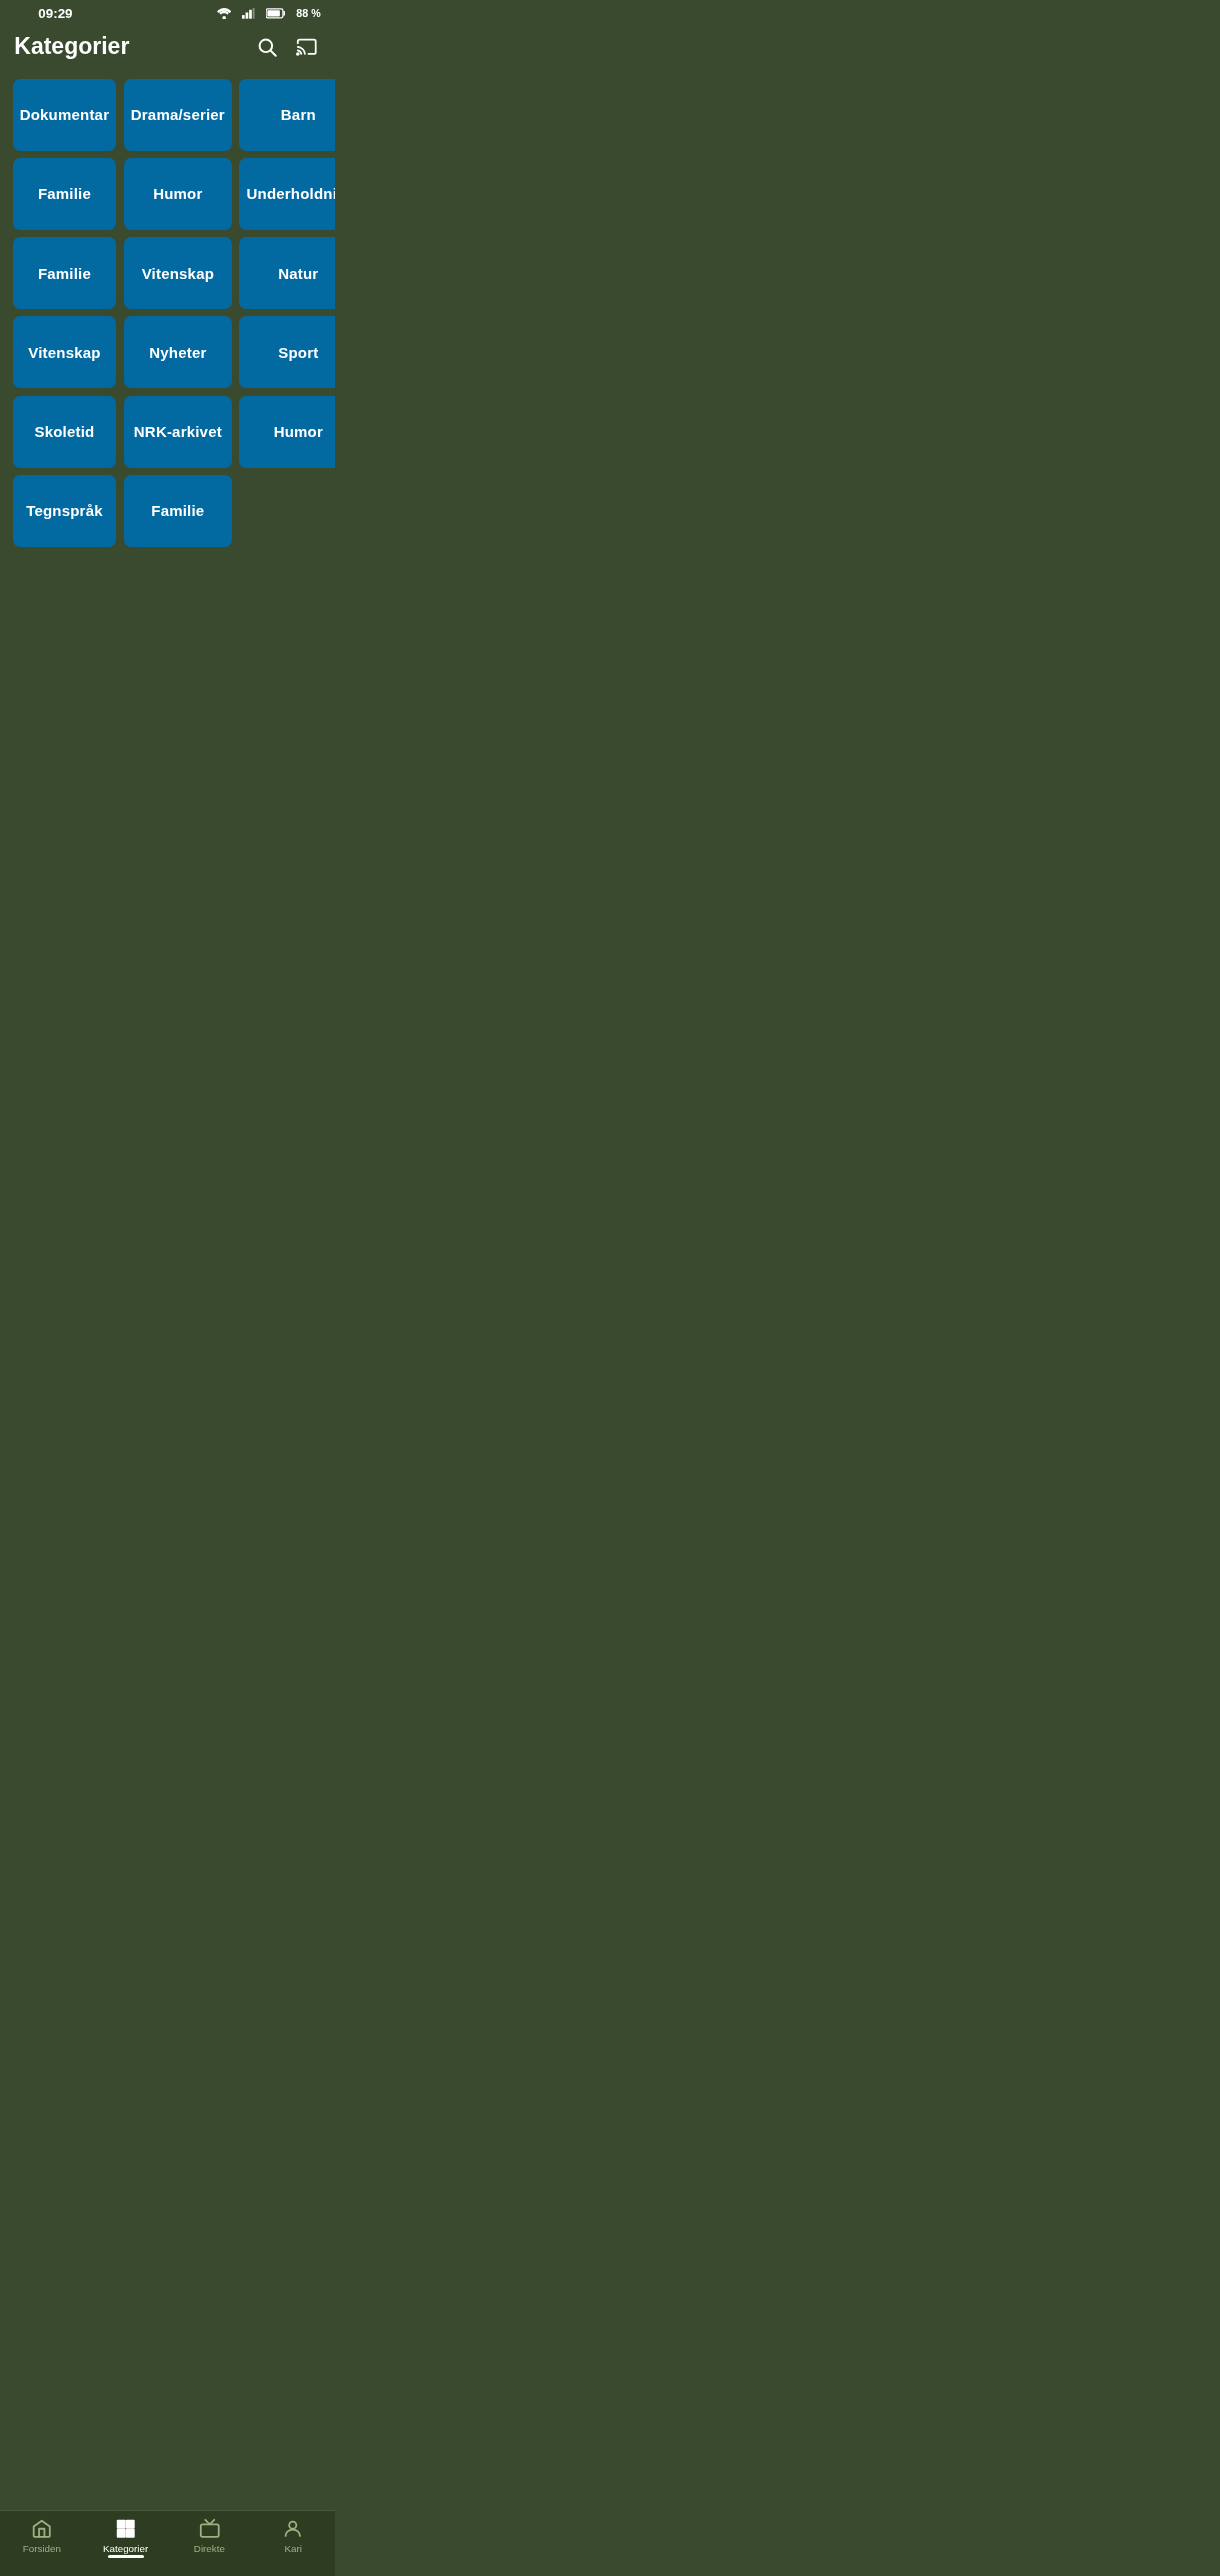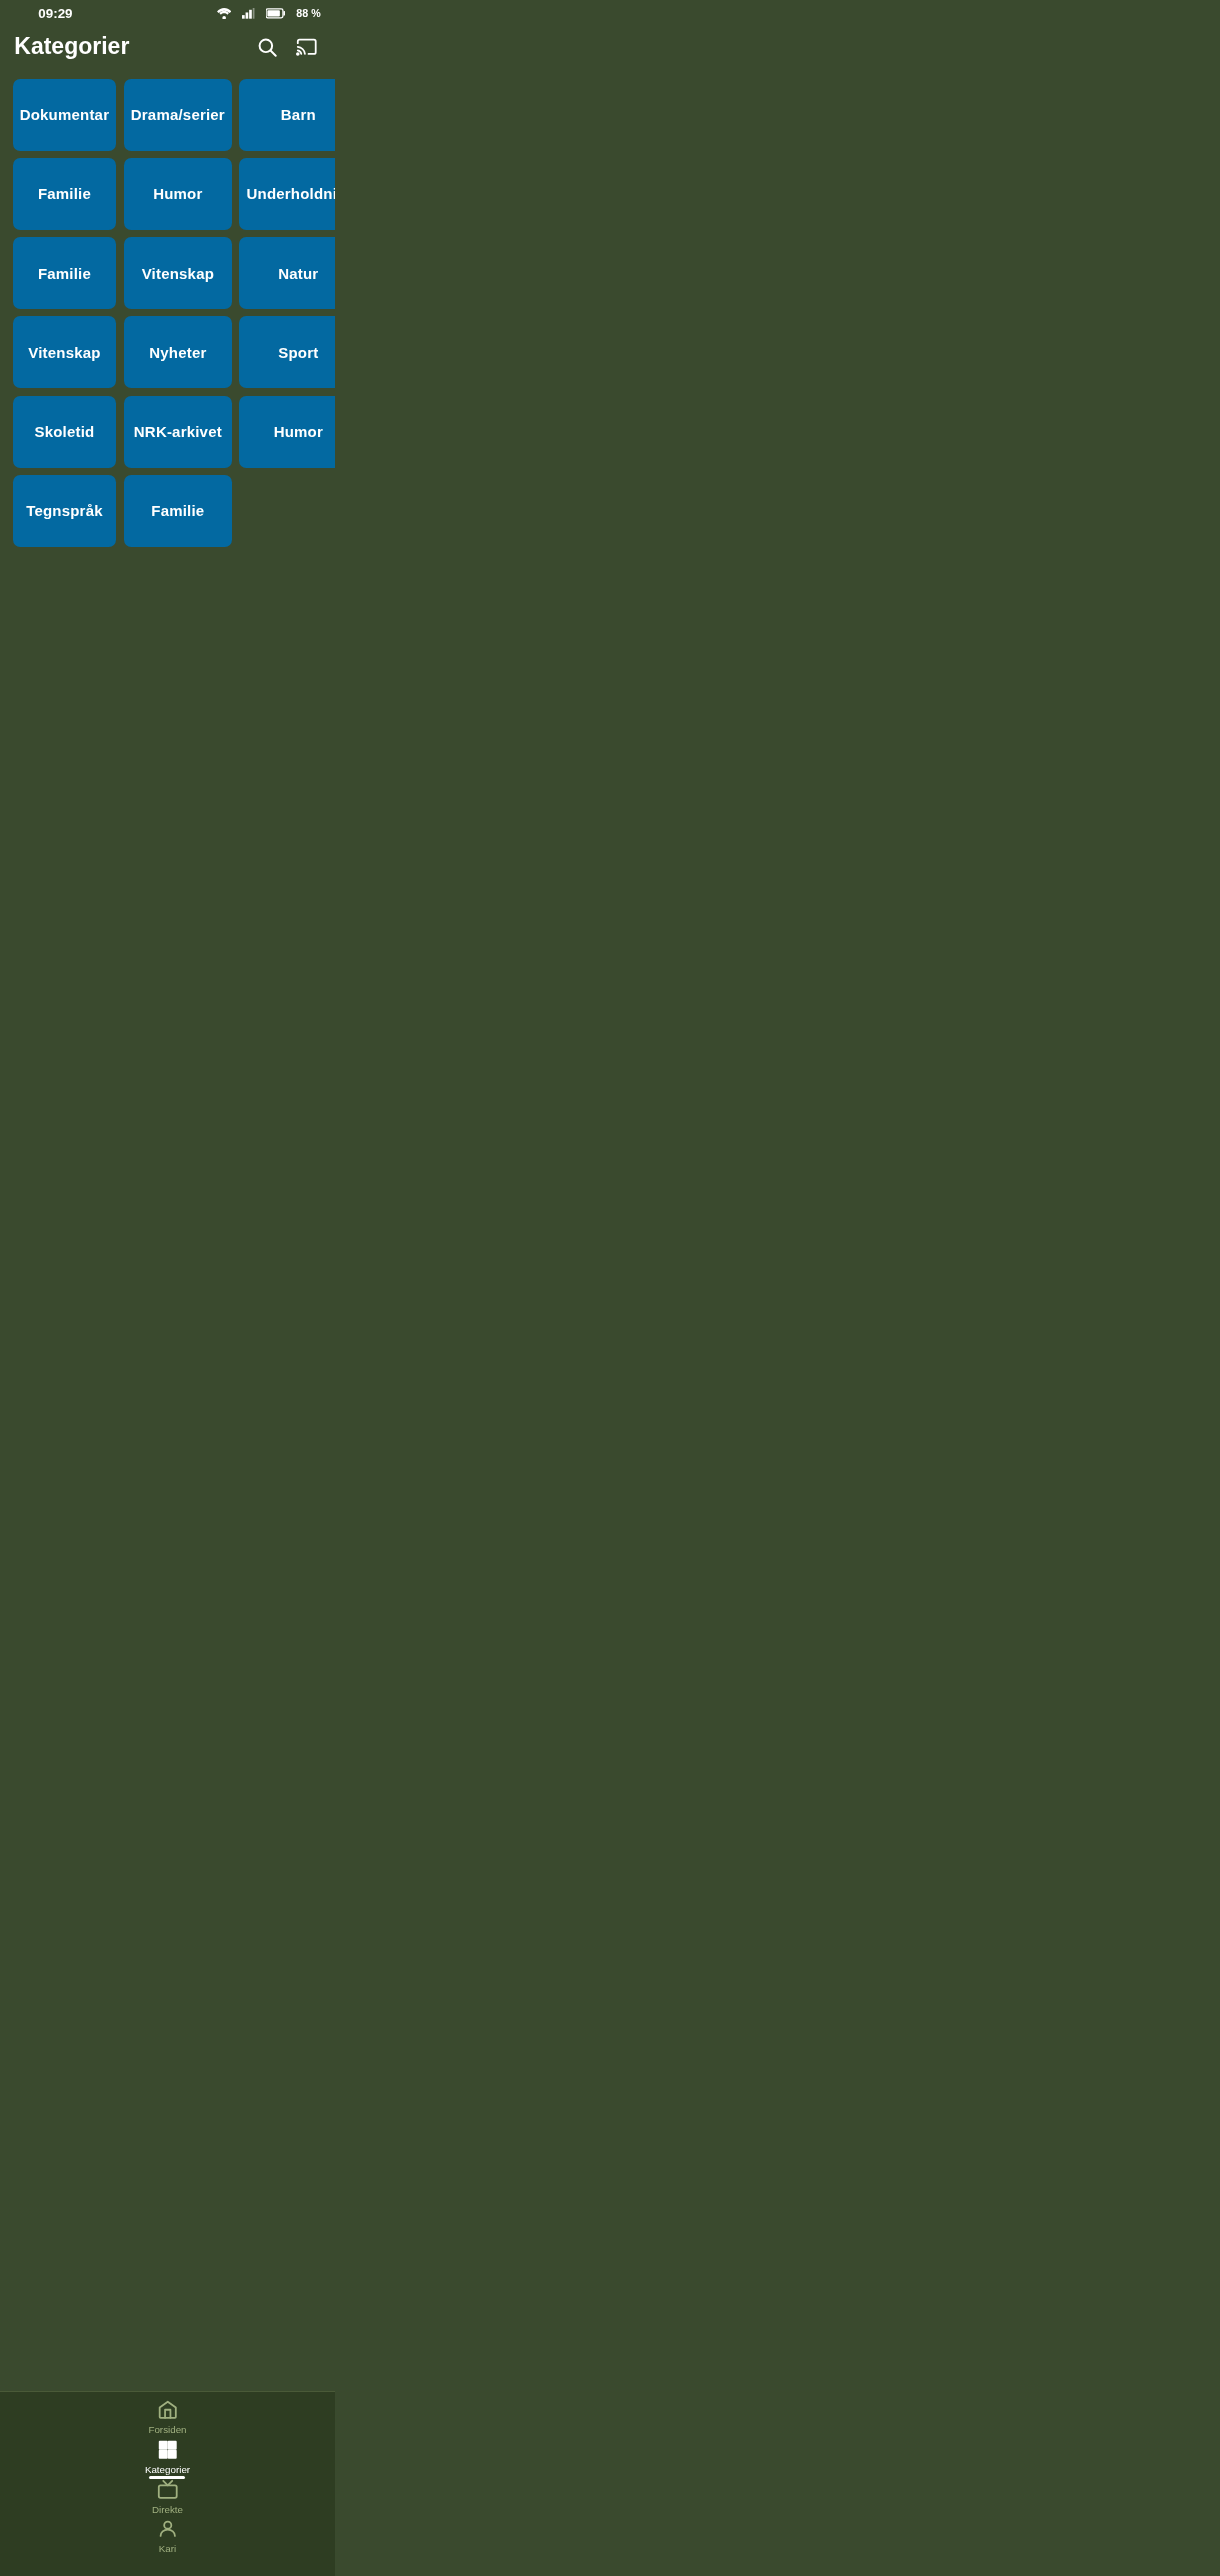--- a/index.html
+++ b/index.html
@@ -108,21 +108,20 @@
       position: fixed;
       bottom: 0;
       left: 0;
       width: 335px;
       background-color: #2e3d22;
       border-top: 0.9px solid #4a5a38;
       display: flex;
       justify-content: space-around;
       align-items: center;
       padding: 7.2px 0 18px 0;
-      flex-direction: column;
     }
 
     .nav-label {
       font-size: 9.8px;
       color: #a0b080;
     }
 
     .nav-label.active {
       color: #ffffff;
     }

